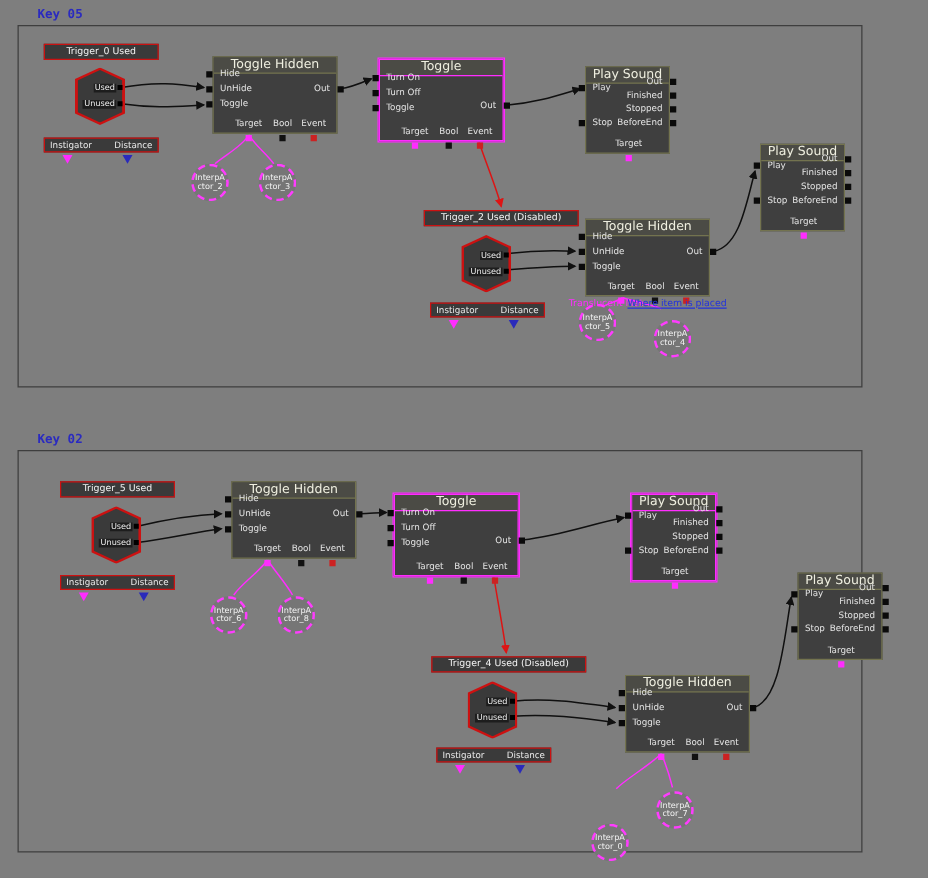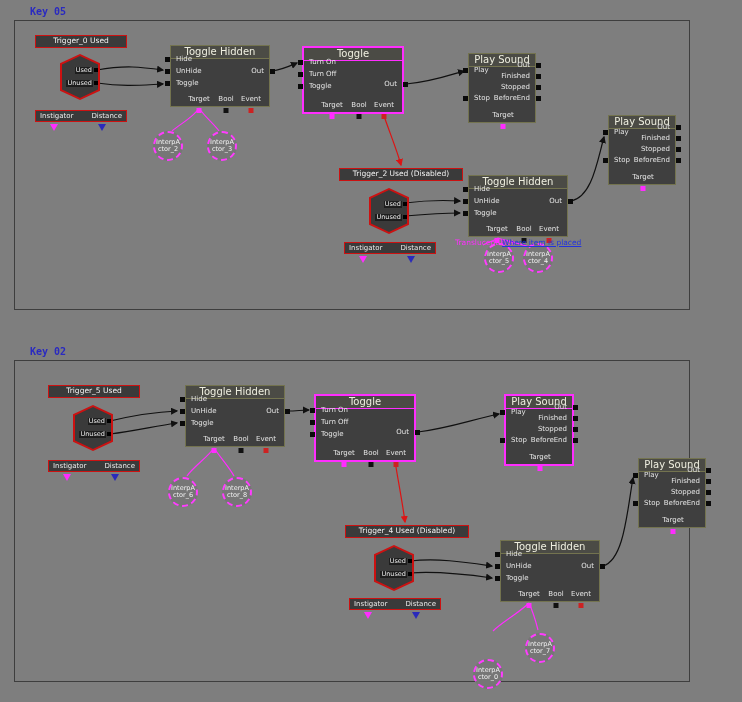--- a/index.html
+++ b/index.html
@@ -305,21 +305,21 @@
       <div class="hex-sq" style="top: 27px;"></div>
     </div>
     <div class="evars" style="left: 349px; top: 598px; width: 92px;">
       <span>Instigator</span>
       <span>Distance</span>
     </div>
     <div class="tri" style="left: 364px; top: 612px; border-top-color: rgb(255, 45, 255);"></div>
     <div class="tri" style="left: 412px; top: 612px; border-top-color: rgb(42, 42, 187);"></div>
     <div class="vcircle" style="left: 153px; top: 131px;">InterpActor_2</div>
     <div class="vcircle" style="left: 207px; top: 131px;">InterpActor_3</div>
-    <div class="vcircle" style="left: 463px; top: 243px; margin-left: 21px;">InterpActor_5</div>
-    <div class="vcircle" style="left: 523px; top: 243px;">InterpActor_4</div>
+    <div class="vcircle" style="left: 463px; top: 243px;">InterpActor_5</div>
+    <div class="vcircle" style="left: 523px; top: 256px;">InterpActor_4</div>
     <div class="vcircle" style="left: 168px; top: 477px;">InterpActor_6</div>
     <div class="vcircle" style="left: 222px; top: 477px;">InterpActor_8</div>
     <div class="vcircle" style="left: 473px; top: 633px; margin-top: 26px;">InterpActor_0</div>
     <div class="vcircle" style="left: 525px; top: 633px;">InterpActor_7</div>
     <div class="free-lbl" style="left: 455px; top: 239px; color: rgb(255, 45, 255);">Translucent Mat</div>
     <div class="free-lbl" style="left: 502px; top: 239px; color: rgb(34, 51, 221); text-decoration: underline;">Where item is placed</div>
   </div>
 
 </body></html>

